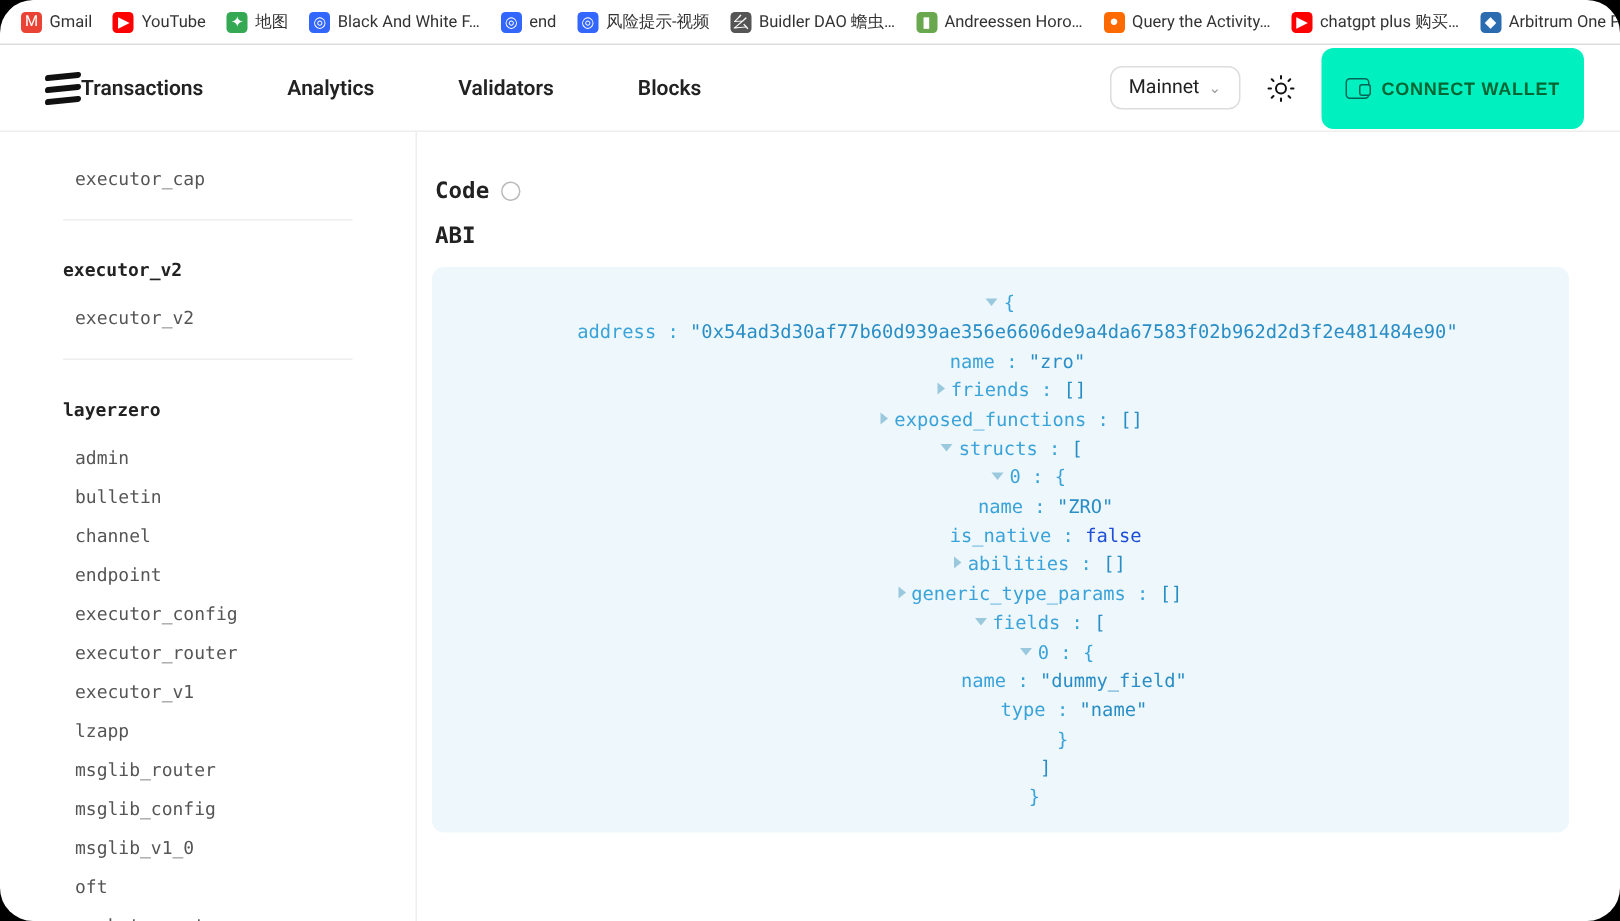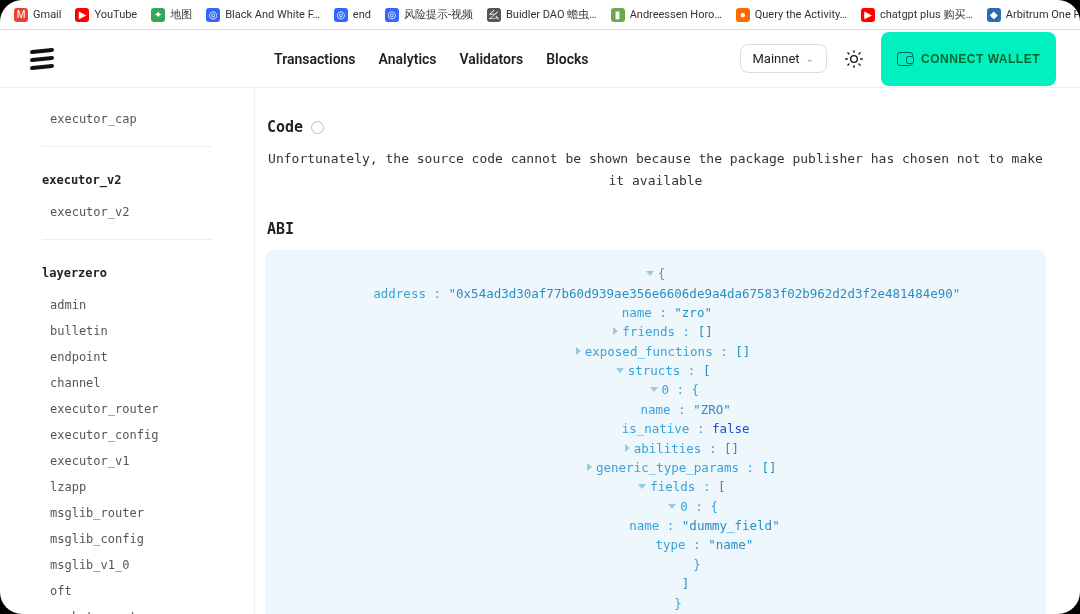--- a/index.html
+++ b/index.html
@@ -11,34 +11,34 @@
   .bkbar .bm { display:flex; align-items:center; gap:5px; cursor:pointer; }
   .bm-ico { width:14px; height:14px; border-radius:3px; flex:0 0 auto; display:inline-flex; align-items:center; justify-content:center; font-size:10px; color:#fff; }
 
   
   .apphdr { height:58px; display:flex; align-items:center; padding:0 24px 0 30px; border-bottom:1px solid #eee; }
   .logo { width:24px; height:24px; position:relative; }
   .logo::before, .logo::after, .logo span { content:""; position:absolute; left:0; right:0; height:4px; background:#111; border-radius:2px; }
   .logo::before { top:2px; transform:skewY(-6deg);}
   .logo span   { top:10px; transform:skewY(-6deg);}
   .logo::after { top:18px; transform:skewY(-6deg);}
-  .navtabs { display:flex; gap:23px; margin-left:220px; }
+  .navtabs { display:flex; gap:56px; }
   .navtabs a { font-size:14px; color:#222; font-weight:600; text-decoration:none; }
   .spacer { flex:1; }
   .netsel { display:flex; align-items:center; gap:6px; border:1px solid #ddd; border-radius:8px; padding:6px 12px; font-size:13px; color:#222; }
   .netsel .chev { font-size:10px; color:#999; }
   .sunbtn { width:34px; height:34px; display:flex; align-items:center; justify-content:center; border:none; background:none; margin:0 10px; }
   .sunbtn svg { width:20px; height:20px; stroke:#111; fill:none; stroke-width:1.6; }
   .wallet { background:#00f0c0; color:#063; font-weight:700; font-size:12px; letter-spacing:.5px; padding:20px 16px; border-radius:8px; display:flex; align-items:center; gap:8px; border:none; }
   .wallet .wic { width:16px; height:14px; border:1.6px solid #065; border-radius:3px; position:relative; }
   .wallet .wic::after{ content:""; position:absolute; right:-2px; top:3px; width:6px; height:6px; border:1.6px solid #065; border-radius:2px; background:#00f0c0;}
 
   
   .body { display:flex; height:calc(100% - 88px); }
-  .sidebar { width:255px; border-right:1px solid #eee; padding:18px 0 0 0; overflow:hidden; }
+  .sidebar { width:278px; border-right:1px solid #eee; padding:18px 0 0 0; overflow:hidden; }
   .sidebar .item, .sidebar .grouptitle { font-family:"SFMono-Regular",Consolas,monospace; font-size:12px; padding:6px 0 6px 50px; color:#555; cursor:pointer; }
   .sidebar .grouptitle { padding-left:42px; font-weight:700; color:#222; margin-top:20px; margin-bottom:6px; }
   .sidebar hr { border:none; border-top:1px solid #eee; margin:14px 42px 0 42px; }
 
   .main { flex:1; padding:30px 34px 0 10px; overflow:hidden; font-family:"SFMono-Regular",Consolas,monospace; color:#333;text-align:center; }
   .sect-title { font-size:15px; font-weight:700; color:#222; margin:0 0 12px 2px; display:flex; align-items:center; gap:8px;}
   .sect-title .info { width:13px; height:13px; border:1.2px solid #bbb; border-radius:50%; display:inline-block; position:relative;}
   .codemsg { font-size:13px; line-height:1.7; color:#333; margin-bottom:28px;}
 
   .abi-box { background:#eef7fb; border-radius:8px; padding:14px 16px; font-size:12.5px; line-height:1.55; color:#3aa3d9; position:relative; }
@@ -141,39 +141,38 @@
 <div class="body">
   <div class="sidebar" id="sidebar">
         <div class="item">executor_cap</div>
         <hr>
         <div class="grouptitle">executor_v2</div>
         <div class="item">executor_v2</div>
         <hr>
         <div class="grouptitle">layerzero</div>
         <div class="item">admin</div>
         <div class="item">bulletin</div>
+        <div class="item">channel</div>
         <div class="item">endpoint</div>
-        <div class="item">channel</div>
+        <div class="item">executor_config</div>
         <div class="item">executor_router</div>
-        <div class="item">executor_config</div>
         <div class="item">executor_v1</div>
         <div class="item">lzapp</div>
         <div class="item">msglib_router</div>
         <div class="item">msglib_config</div>
         <div class="item">msglib_v1_0</div>
         <div class="item">oft</div>
         <div class="item">packet_event</div>
       </div>
 
   <div class="main">
     <div class="sect-title">
       <span>Code</span>
       <span class="info"></span>
     </div>
-    <div class="codemsg">Unfortunately, the source code cannot be shown because the package publisher has chosen not to make it available</div>
 
     <div class="sect-title">
       <span>ABI</span>
     </div>
 
     <div class="abi-box">
 <div class="line"><span class="caret"></span><span class="b">{</span></div>
 <div class="line">   <span class="k">address</span> : <span class="q">"<span>0x54ad3d30af77b60d939ae356e6606de9a4da67583f02b962d2d3f2e481484e90</span>"</span></div>
 <div class="line">   <span class="k">name</span> : <span class="q">"<span>zro</span>"</span></div>
 <div class="line">  <span class="caret right"></span><span class="k">friends</span> : <span class="v">[]</span></div>

